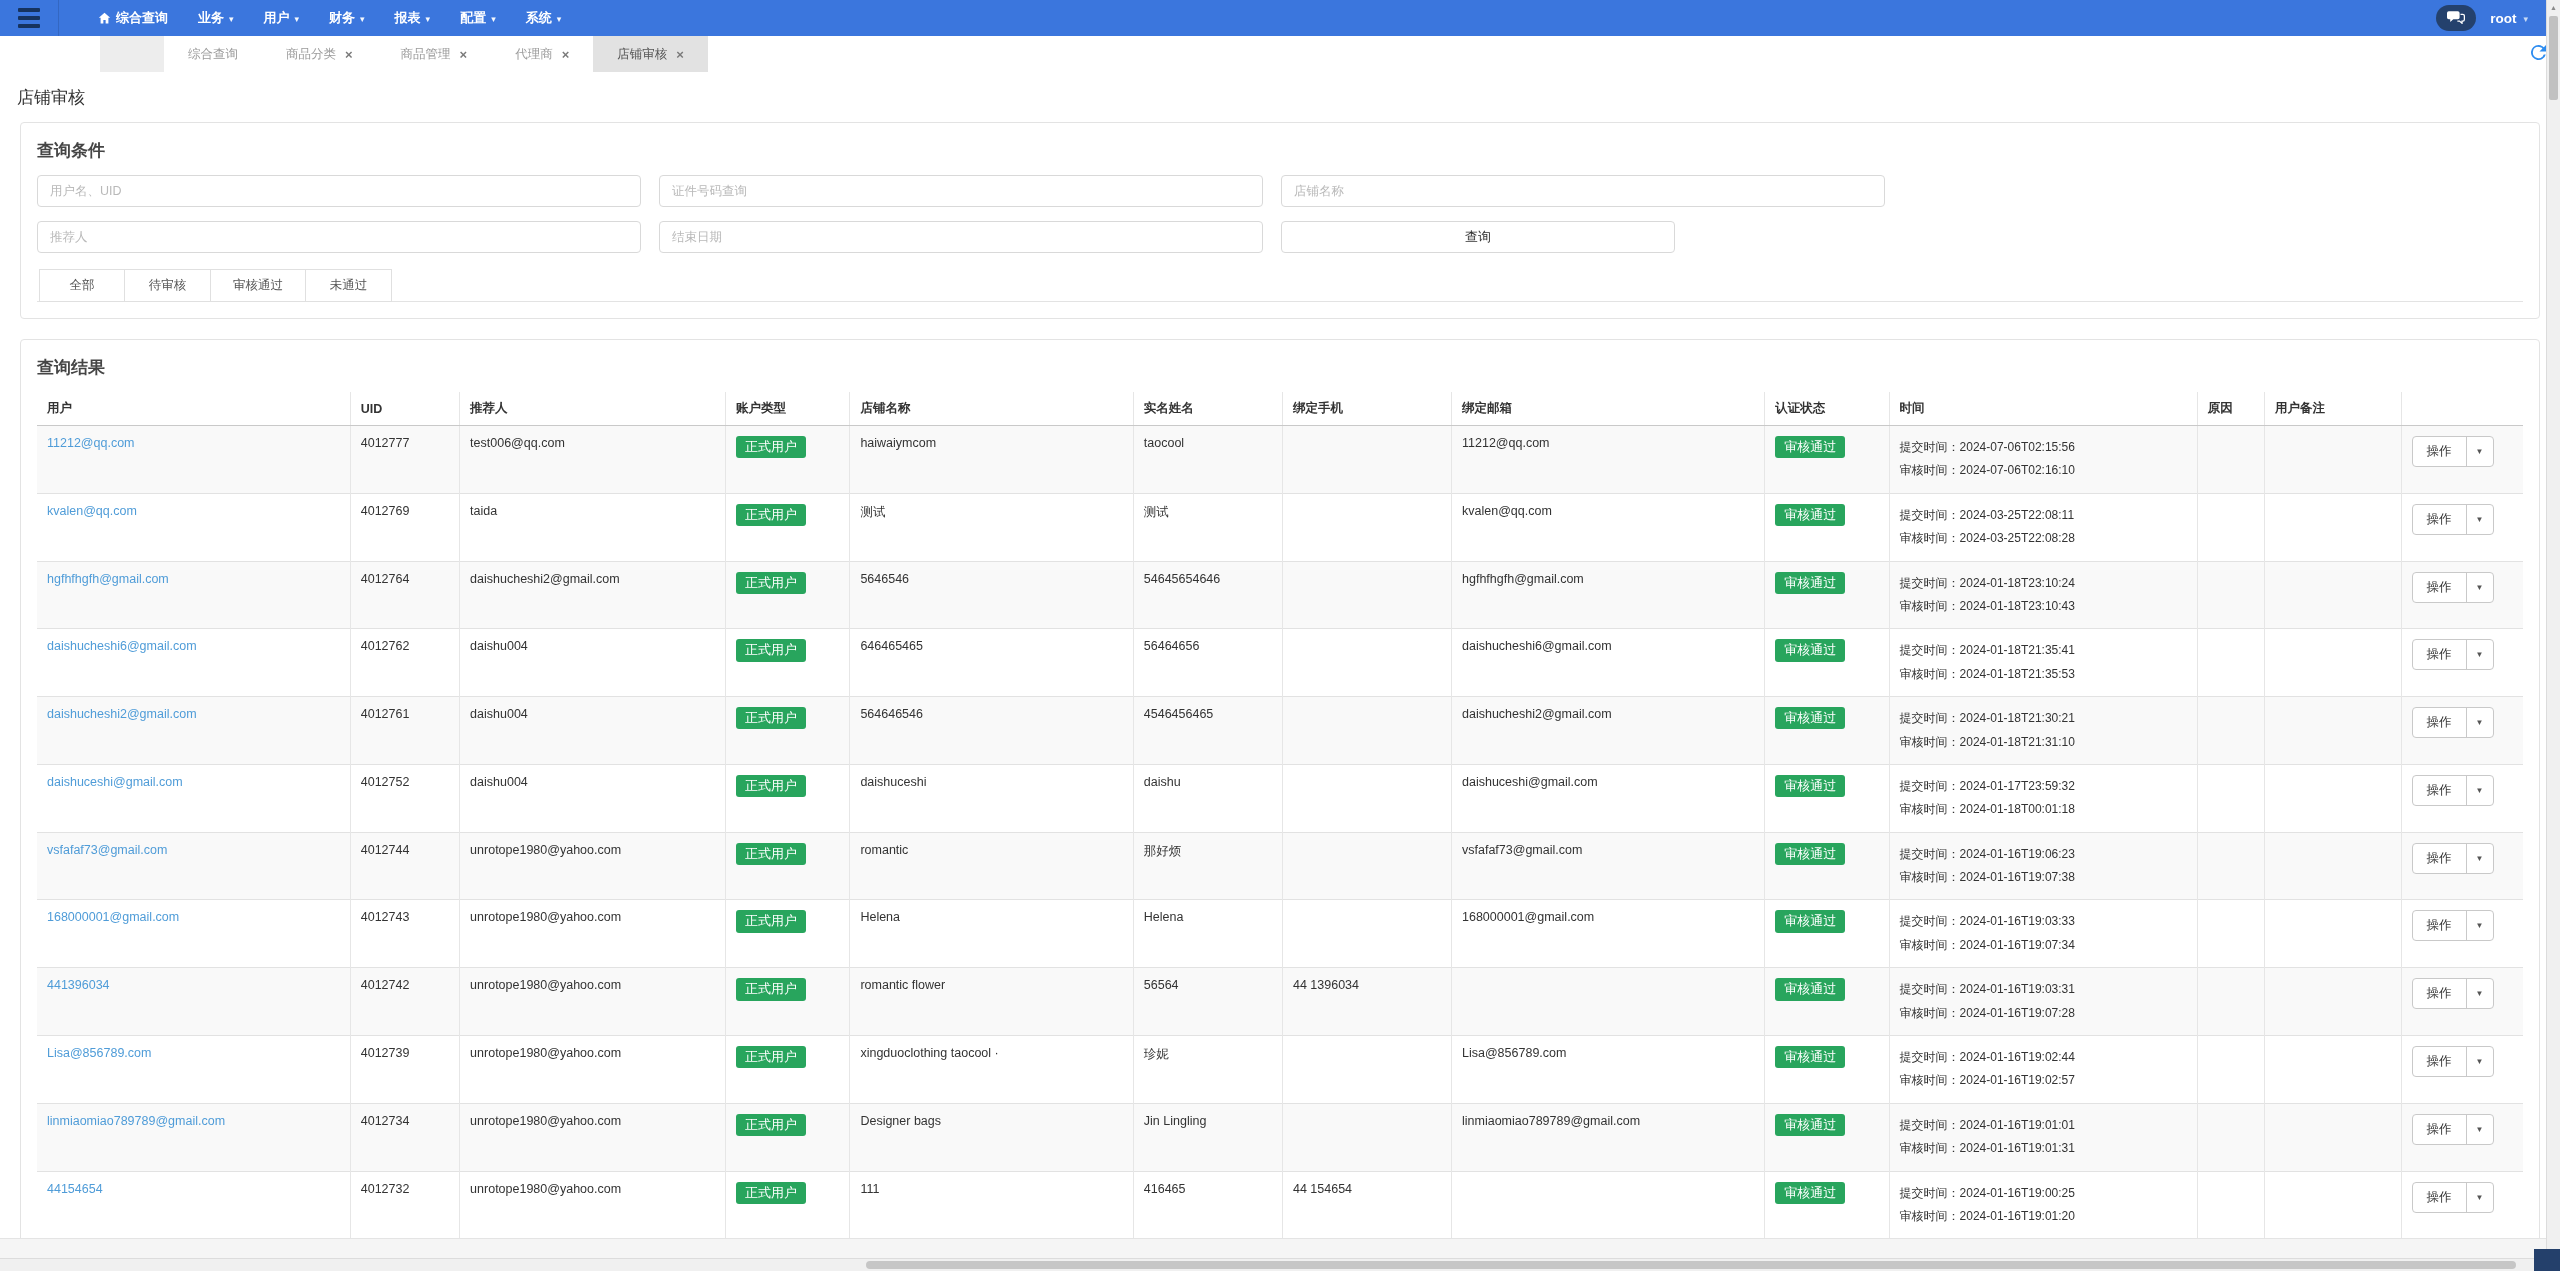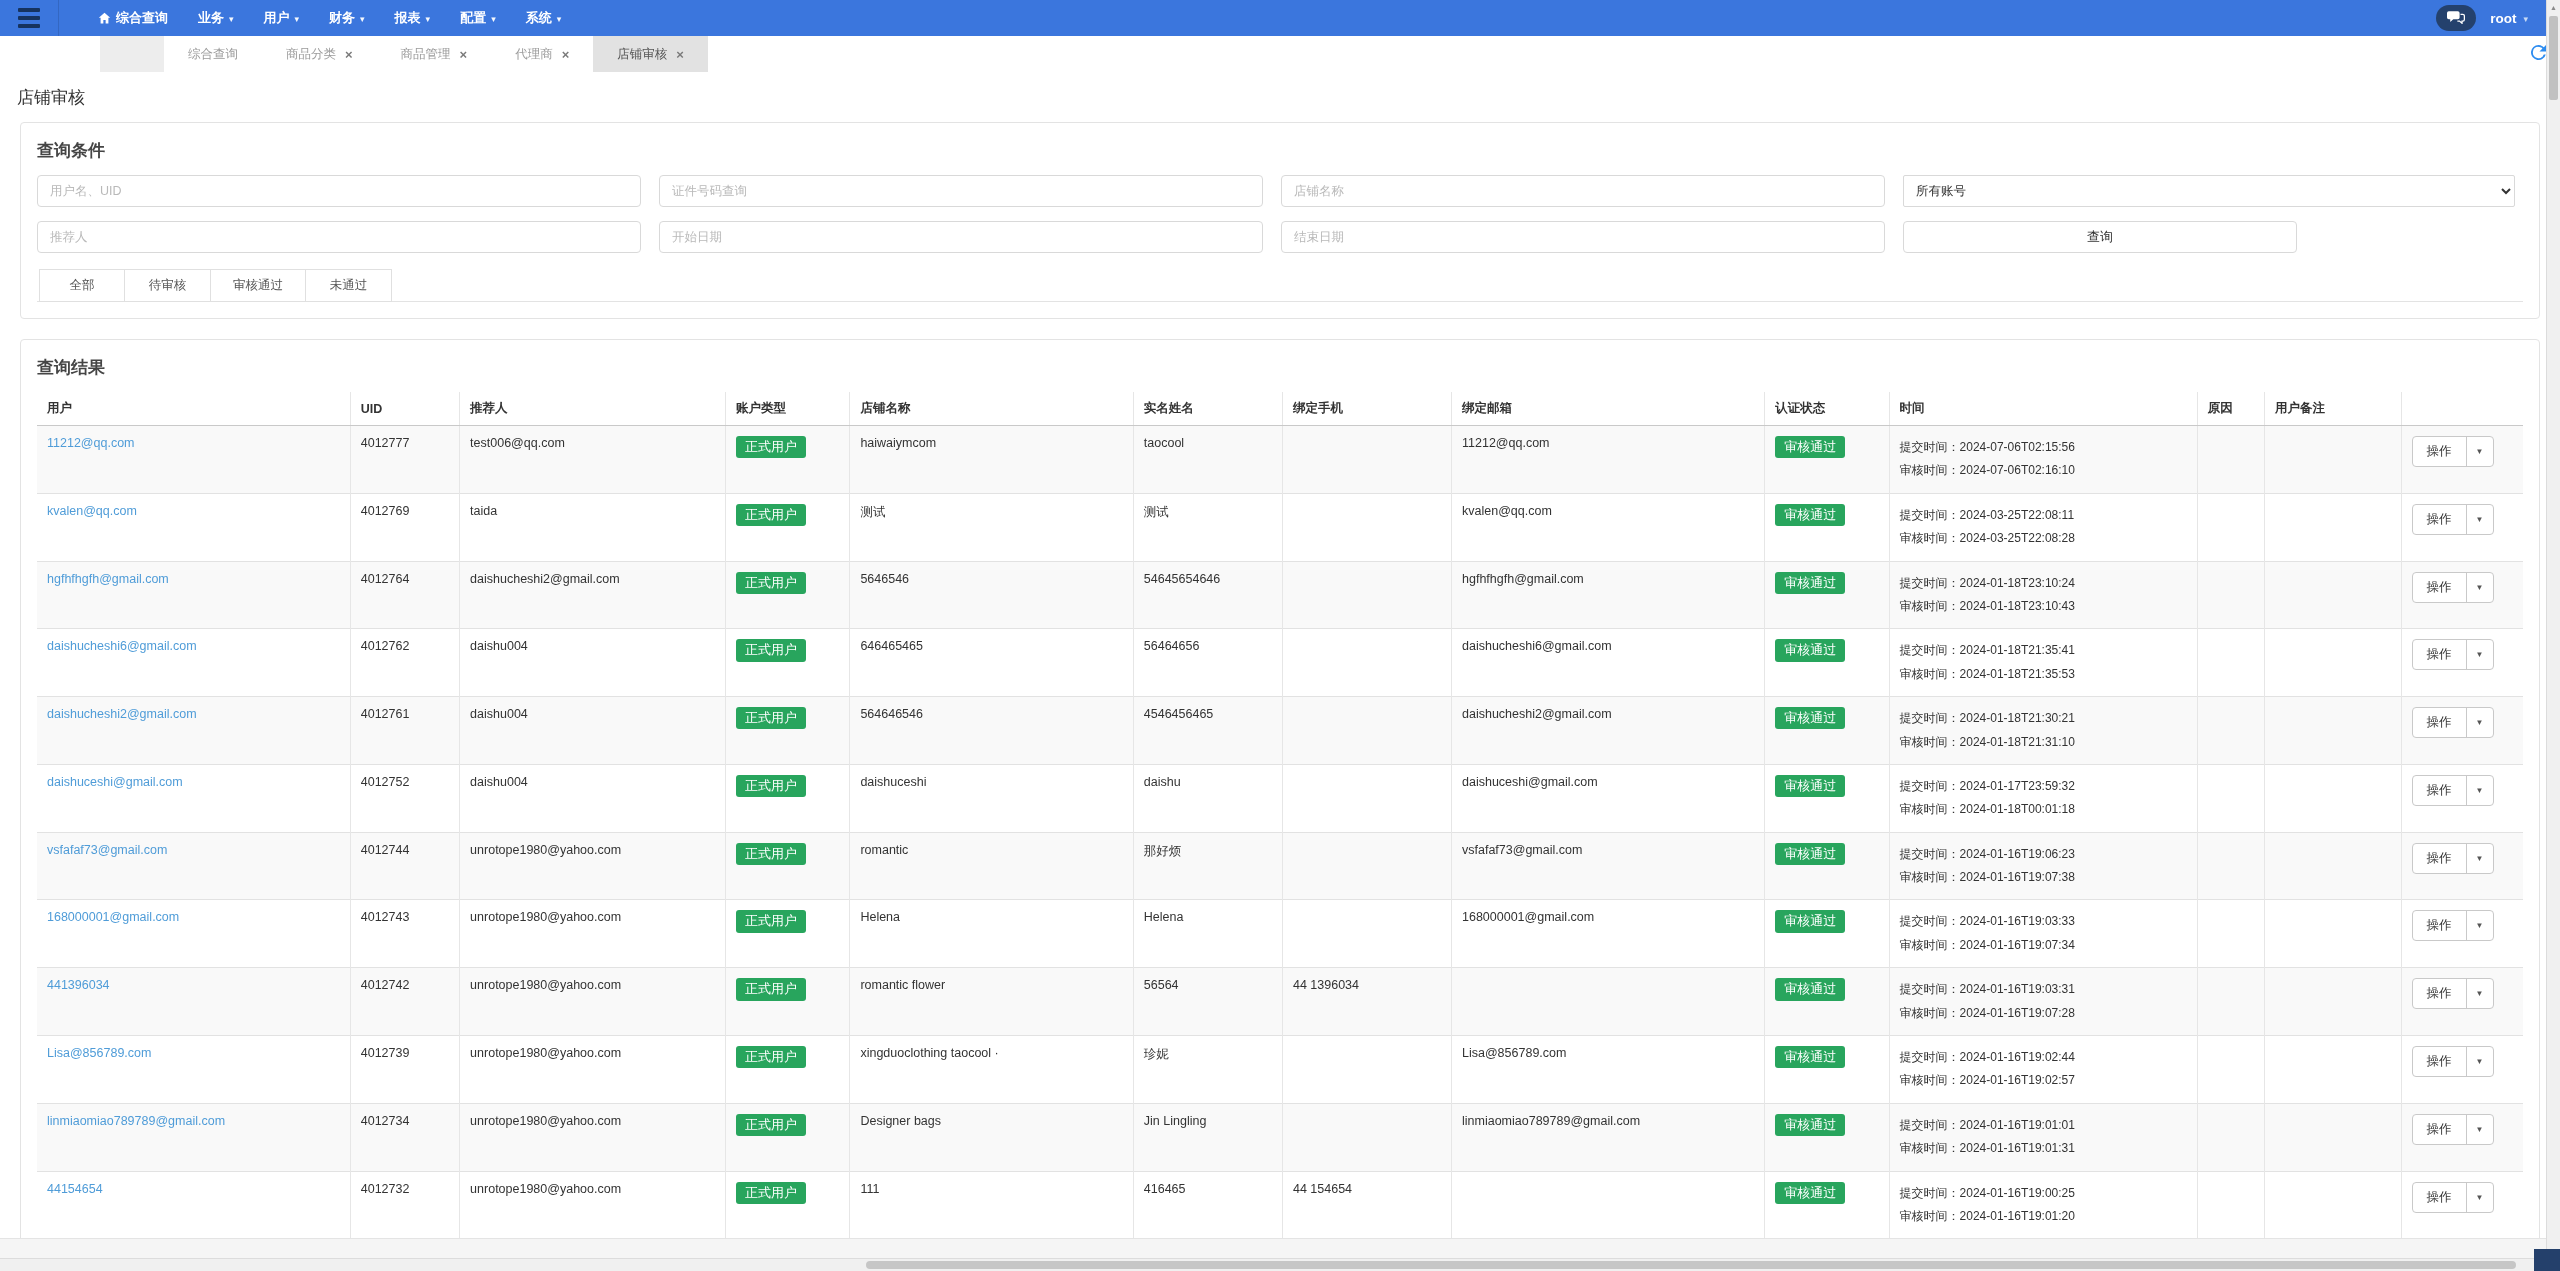--- a/index.html
+++ b/index.html
@@ -160,27 +160,23 @@
 </div>
 
 <div class="page-title">店铺审核</div>
 
 <div class="card">
   <div class="card-label">查询条件</div>
   <div class="form-row">
     <input class="q-input" placeholder="用户名、UID" style="">
     <input class="q-input" placeholder="证件号码查询" style="">
     <input class="q-input" placeholder="店铺名称" style="">
-    <select class="q-select">
-      <option>所有账号</option>
-    </select>
   </div>
   <div class="form-row" style="margin-bottom:0">
     <input class="q-input" placeholder="推荐人" style="">
-    <input class="q-input" placeholder="开始日期" style="">
     <input class="q-input" placeholder="结束日期" style="">
     <button class="q-btn">查询</button>
   </div>
   <div class="filter-tabs" id="filter-tabs-holder">
       <div class="filter-tab">全部</div>
       <div class="filter-tab">待审核</div>
       <div class="filter-tab">审核通过</div>
       <div class="filter-tab">未通过</div>
     </div>
 </div>

